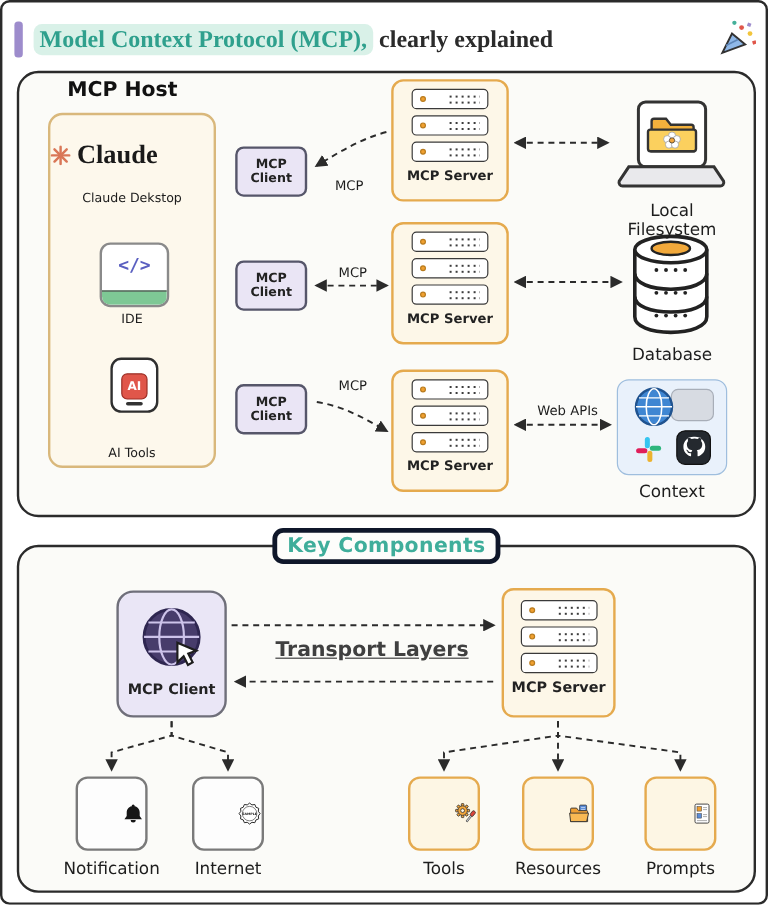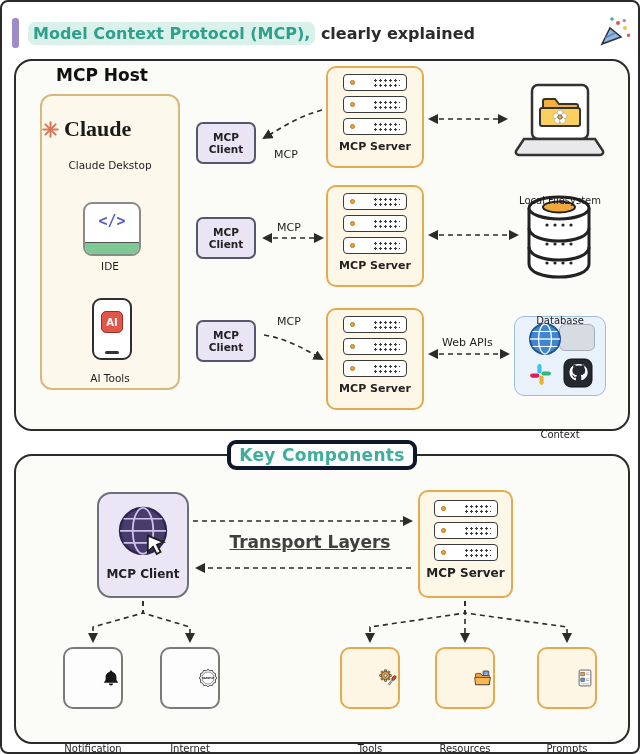--- a/index.html
+++ b/index.html
@@ -5,39 +5,39 @@
   * { margin:0; padding:0; box-sizing:border-box; }
   html,body { background:#ffffff; }
   .page {
     position:relative; width:640px; height:754px; background:#ffffff;
     border:2px solid #2a2a2a; border-radius:8px; overflow:hidden;
     font-family:"DejaVu Sans", sans-serif; color:#222;
   }
   
   .title-row { position:absolute; top:12px; left:10px; right:8px; height:38px; display:flex; align-items:center; }
   .accent-bar { width:7px; height:30px; background:#9d8ccc; border-radius:3px; margin-right:9px; flex:0 0 auto; }
-  .title-text { font-size:16px; font-weight:bold; color:#2b2b2b; white-space:nowrap; }
+  .title-text { font-size:20px; font-weight:bold; color:#2b2b2b; white-space:nowrap;font-family:Liberation Serif, serif; }
   .title-hl { color:#2fa08d; background:#d9f1e8; padding:2px 5px; border-radius:7px; }
   .party { margin-left:auto; flex:0 0 auto; }
   
   .panel { position:absolute; left:12px; width:616px; background:#fbfbf8; border:2px solid #2b2b2b; border-radius:18px; }
   .panel-top { top:57px; height:372px; }
   .panel-bottom { top:452px; height:290px; }
   .host-title { position:absolute; left:54px; top:63px; font-size:17px; font-weight:bold; color:#111; z-index:3; }
   
   .app-panel { position:absolute; left:38px; top:92px; width:140px; height:296px;
     background:#fdf8ec; border:2px solid #d9b87c; border-radius:12px; z-index:2; }
   .claude-row { position:absolute; left:0; top:20px; width:100%; text-align:left; }
   .claude-word { font-family:"Liberation Serif", serif; font-weight:bold; font-size:22px; color:#1a1a1a; vertical-align:middle; }
   .app-cap { position:absolute; width:100%; text-align:center; font-size:10.5px; color:#1d1d1d; }
   .ide-icon { position:absolute; left:41px; top:106px; width:58px; height:54px; background:#fff;
     border:2px solid #8a8a8a; border-radius:9px; overflow:hidden; text-align:center; }
   .ide-glyph { display:block; margin-top:8px; font-family:"DejaVu Sans Mono", monospace; font-weight:bold; font-size:15px; color:#5a5fc0; }
   .ide-base { position:absolute; left:0; right:0; bottom:0; height:12px; background:#7ec895; border-top:1.5px solid #4d4d4d; }
-  .phone-icon { position:absolute; left:50px; top:202px; width:40px; height:62px; background:#fff;
+  .phone-icon { position:absolute; left:50px; top:202px; width:40px; height:46px; background:#fff;
     border:2.5px solid #2f2f2f; border-radius:9px; }
   .ai-badge { position:absolute; left:7px; top:11px; width:22px; height:22px; background:#e0564a;
     border:1.5px solid #9c2f26; border-radius:5px; color:#fff; font-size:10px; font-weight:bold;
     display:flex; align-items:center; justify-content:center; }
   .home-bar { position:absolute; left:50%; bottom:4px; width:14px; height:3px; margin-left:-7px; background:#333; border-radius:2px; }
   
   .client-box { position:absolute; left:194px; width:60px; height:42px; background:#eae5f5;
     border:2px solid #56566a; border-radius:7px; display:flex; align-items:center; justify-content:center; z-index:2; }
   .client-box span { display:block; width:38px; text-align:center; font-size:10.5px; font-weight:bold; line-height:1.15; color:#222; }
   .server-box { position:absolute; width:98px; height:102px; background:#fdf7e8;
@@ -48,22 +48,22 @@
   .rack-grid { margin-left:auto; width:28px; height:11px;
     background-image:radial-gradient(circle, #3c3c3c 1px, transparent 1.3px);
     background-size:5px 5px; background-position:1px 1px; }
   .server-label { text-align:center; font-size:11px; font-weight:bold; margin-top:2px; color:#222; }
   
   .ext-icon { position:absolute; z-index:2; }
   .net-box { position:absolute; left:512px; top:314px; width:92px; height:80px; background:#e9f1fb;
     border:1.5px solid #9fbede; border-radius:10px; z-index:2; }
   .net-window { position:absolute; left:44px; top:7px; width:36px; height:27px; background:#d7dbe2;
     border:1.5px solid #a8aeb8; border-radius:6px; }
-  .cap { position:absolute; text-align:center; font-size:10px; color:#1d1d1d; z-index:3;margin-top:27px; }
-  .link-label { position:absolute; font-size:11px; color:#1d1d1d; z-index:6; }
+  .cap { position:absolute; text-align:center; font-size:14px; color:#1d1d1d; z-index:3; }
+  .link-label { position:absolute; font-size:11px; color:#1d1d1d; z-index:6; text-align:center; }
   
   .kc-pill { position:absolute; left:225px; top:438px; width:190px; height:30px; background:#fdfdfb;
     border:4px solid #0f172a; border-radius:9px; z-index:5; display:flex; align-items:center; justify-content:center;
     font-size:17px; font-weight:bold; color:#3fae9b; letter-spacing:0.3px; }
   .kc-client { position:absolute; left:95px; top:490px; width:92px; height:106px; background:#eae6f6;
     border:2px solid #6f6f7a; border-radius:14px; text-align:center; padding-top:9px; z-index:2; }
   .kc-client .server-label, .kc-server .server-label { font-size:12px; }
   .kc-server { position:absolute; left:416px; top:488px; width:95px; height:108px; background:#fdf7e8;
     border:2px solid #e5aa4e; border-radius:10px; padding-top:8px; z-index:2; }
   .transport-label { position:absolute; left:213px; top:530px; width:190px; text-align:center;

